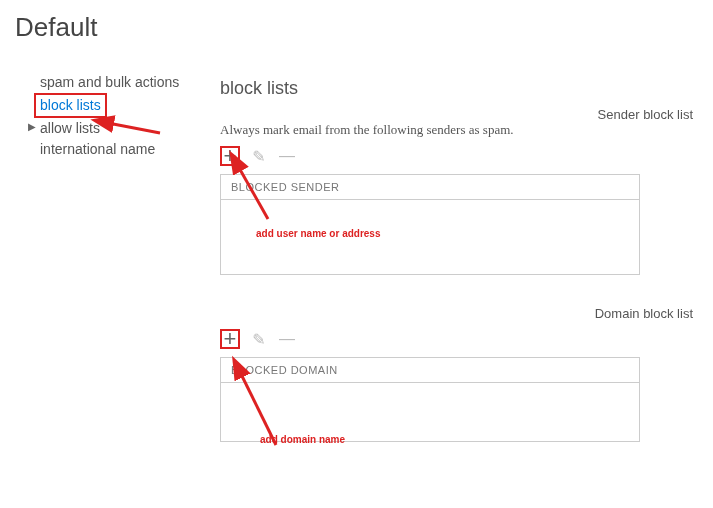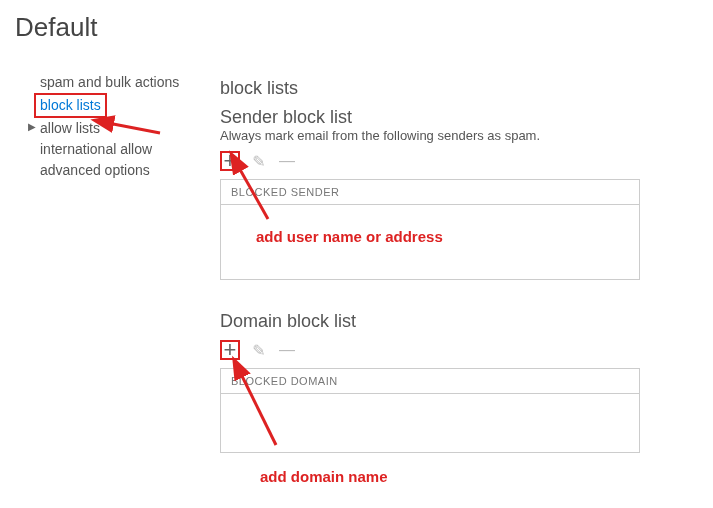--- a/index.html
+++ b/index.html
@@ -38,24 +38,24 @@
   }
   .content {
     position: absolute; left: 220px; top: 78px; right: 20px;
     font-family: "Segoe UI", Arial, sans-serif;
     color: #444;
   }
   .section-head {
     font-size: 18px; font-weight: 300; color: #555; margin-bottom: 4px;
   }
   .subhead {
-    font-size: 18px; color: #555; margin-top: 8px;
+    font-size: 13px; color: #555; margin-top: 8px; text-align: right;
   }
   .subdesc {
-    font-size: 13px; color: #555; margin-top: 0;
+    font-size: 13px; color: #555; margin-top: 0; font-family: Liberation Serif, serif;
   }
   .toolbar {
     display: flex; align-items: center; gap: 10px;
     margin-top: 8px;
   }
   .tool-add {
     width: 20px; height: 20px; display: flex; align-items: center; justify-content: center;
     cursor: pointer; color: #666; font-size: 22px;
     border: 2px solid #d22; 
   }
@@ -75,43 +75,42 @@
     color: #777;
     letter-spacing: 0.5px;
     border-bottom: 1px solid #ccc;
     text-transform: uppercase;
   }
   .listbox-body { height: 74px; }
   .listbox-body.tall { height: 58px; }
   .annot {
     position: absolute; color: #d22;
     font-family: Arial, sans-serif;
-    font-size: 15px; font-weight: bold;
+    font-size: 10px; font-weight: bold;
     pointer-events: none;
   }
   svg.annot-svg {
     position: absolute; left: 0; top: 0;
     width: 713px; height: 508px;
     pointer-events: none;
   }
 </style>
 </head>
 <body>
 
 <div class="page">
 
   <div class="title">Default</div>
 
   <div class="sidebar">
     <span class="active-caret">▶</span>
     <div class="side-item">spam and bulk actions</div>
     <div class="side-item active">block lists</div>
     <div class="side-item">allow lists</div>
-    <div class="side-item">international allow</div>
-    <div class="side-item">advanced options</div>
+    <div class="side-item">international name</div>
   </div>
 
   <div class="content">
     <div class="section-head">block lists</div>
 
     <div class="subhead">Sender block list</div>
     <div class="subdesc">Always mark email from the following senders as spam.</div>
     <div class="toolbar">
       <div class="tool-add">
           <span>+</span>
@@ -153,15 +152,15 @@
       </marker>
     </defs>
 
     <line x1="160" y1="133" x2="108" y2="123" stroke="#d22" stroke-width="3" marker-end="url(#ah)"></line>
 
     <line x1="268" y1="219" x2="238" y2="166" stroke="#d22" stroke-width="3" marker-end="url(#ah)"></line>
 
     <line x1="276" y1="445" x2="240" y2="372" stroke="#d22" stroke-width="3" marker-end="url(#ah)"></line>
   </svg>
   <div class="annot" style="left:256px; top:228px;">add user name or address</div>
-  <div class="annot" style="left:260px; top:468px;">add domain name</div>
+  <div class="annot" style="left:260px; top:434px;">add domain name</div>
 
 </div>
 
 </body></html>

